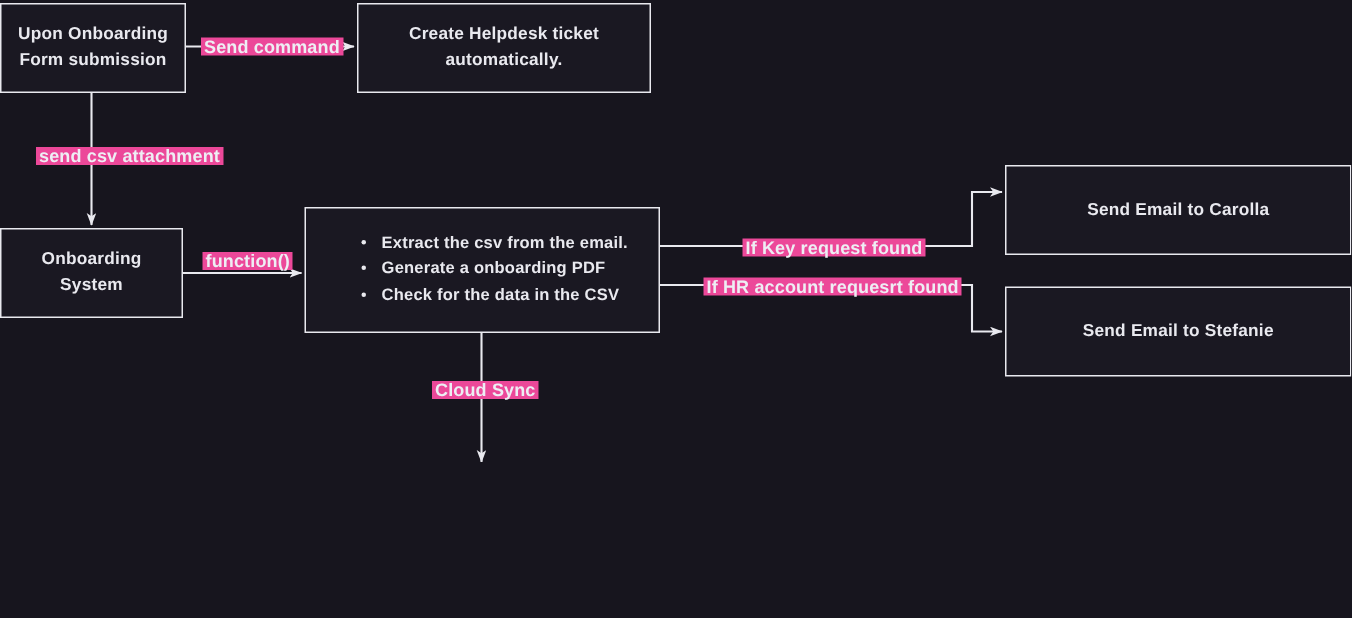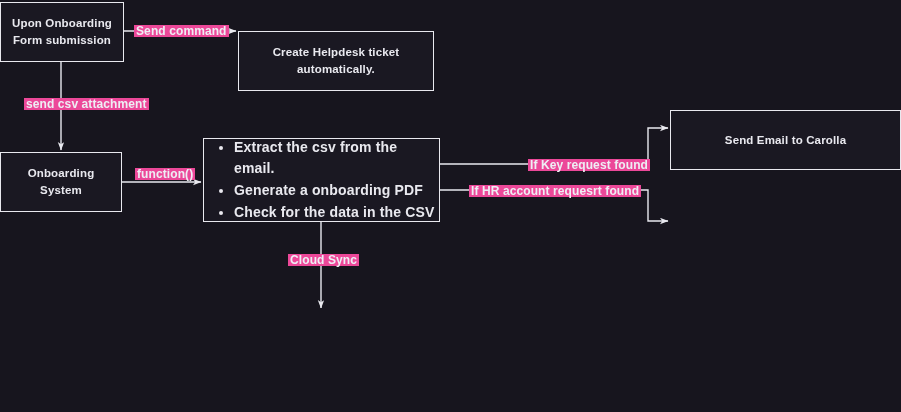--- a/index.html
+++ b/index.html
@@ -38,21 +38,21 @@
   }
   .node-text {
     padding: 0 8px;
     white-space: pre-line;
   }
   ul.bullets {
     margin: 0;
     padding-left: 30px;
     text-align: left;
     font-weight: bold;
-    font-size: 14px;
+    font-size: 11px;
     line-height: 1.55;
   }
   ul.bullets li {
     margin: 0;
     padding: 0;
   }
   svg.edges {
     position: absolute;
     left: 0;
     top: 0;
@@ -107,48 +107,51 @@
     <g>
       <line x1="321" y1="222" x2="321" y2="308" stroke="#e9e9ef" stroke-width="1.4" marker-end="url(#arrow)"></line>
     </g>
   </svg>
 
   <div class="node" style="left:0px; top:2px; width:124px; height:60px;">
     <span class="node-text">Upon Onboarding
 Form submission</span>
   </div>
 
-  <div class="node" style="left:238px; top:2px; width:196px; height:60px;margin-top:29px;">
+  <div class="node" style="left:238px; top:2px; width:196px; height:60px;">
     <span class="node-text">Create Helpdesk ticket
 automatically.</span>
   </div>
 
   <div class="node left-align" style="left:0px; top:152px; width:122px; height:60px;">
     <span class="node-text">Onboarding System</span>
   </div>
 
   <div class="node" style="left:203px; top:138px; width:237px; height:84px;">
     <ul class="bullets">
       <li>Extract the csv from the email.</li>
       <li>Generate a onboarding PDF</li>
       <li>Check for the data in the CSV</li>
     </ul>
   </div>
 
   <div class="node" style="left:670px; top:110px; width:231px; height:60px;">
     <span class="node-text">Send Email to Carolla</span>
   </div>
 
+  <div class="node" style="left:670px; top:191px; width:231px; height:60px;">
+    <span class="node-text">Send Email to Stefanie</span>
+  </div>
 
 
   <div class="edge-label" style="left:134px; top:25px;">Send command</div>
 
   <div class="edge-label" style="left:8px; top:98px;margin-left:16px;">send csv attachment</div>
 
   <div class="edge-label" style="left:135px; top:168px;">function()</div>
 
-  <div class="edge-label" style="left:495px; top:159px;margin-left:33px;">If Key request found</div>
+  <div class="edge-label" style="left:495px; top:159px;">If Key request found</div>
 
   <div class="edge-label" style="left:469px; top:185px;">If HR account requesrt found</div>
 
   <div class="edge-label" style="left:288px; top:254px;">Cloud Sync</div>
 
 </div>
 
 </body></html>

